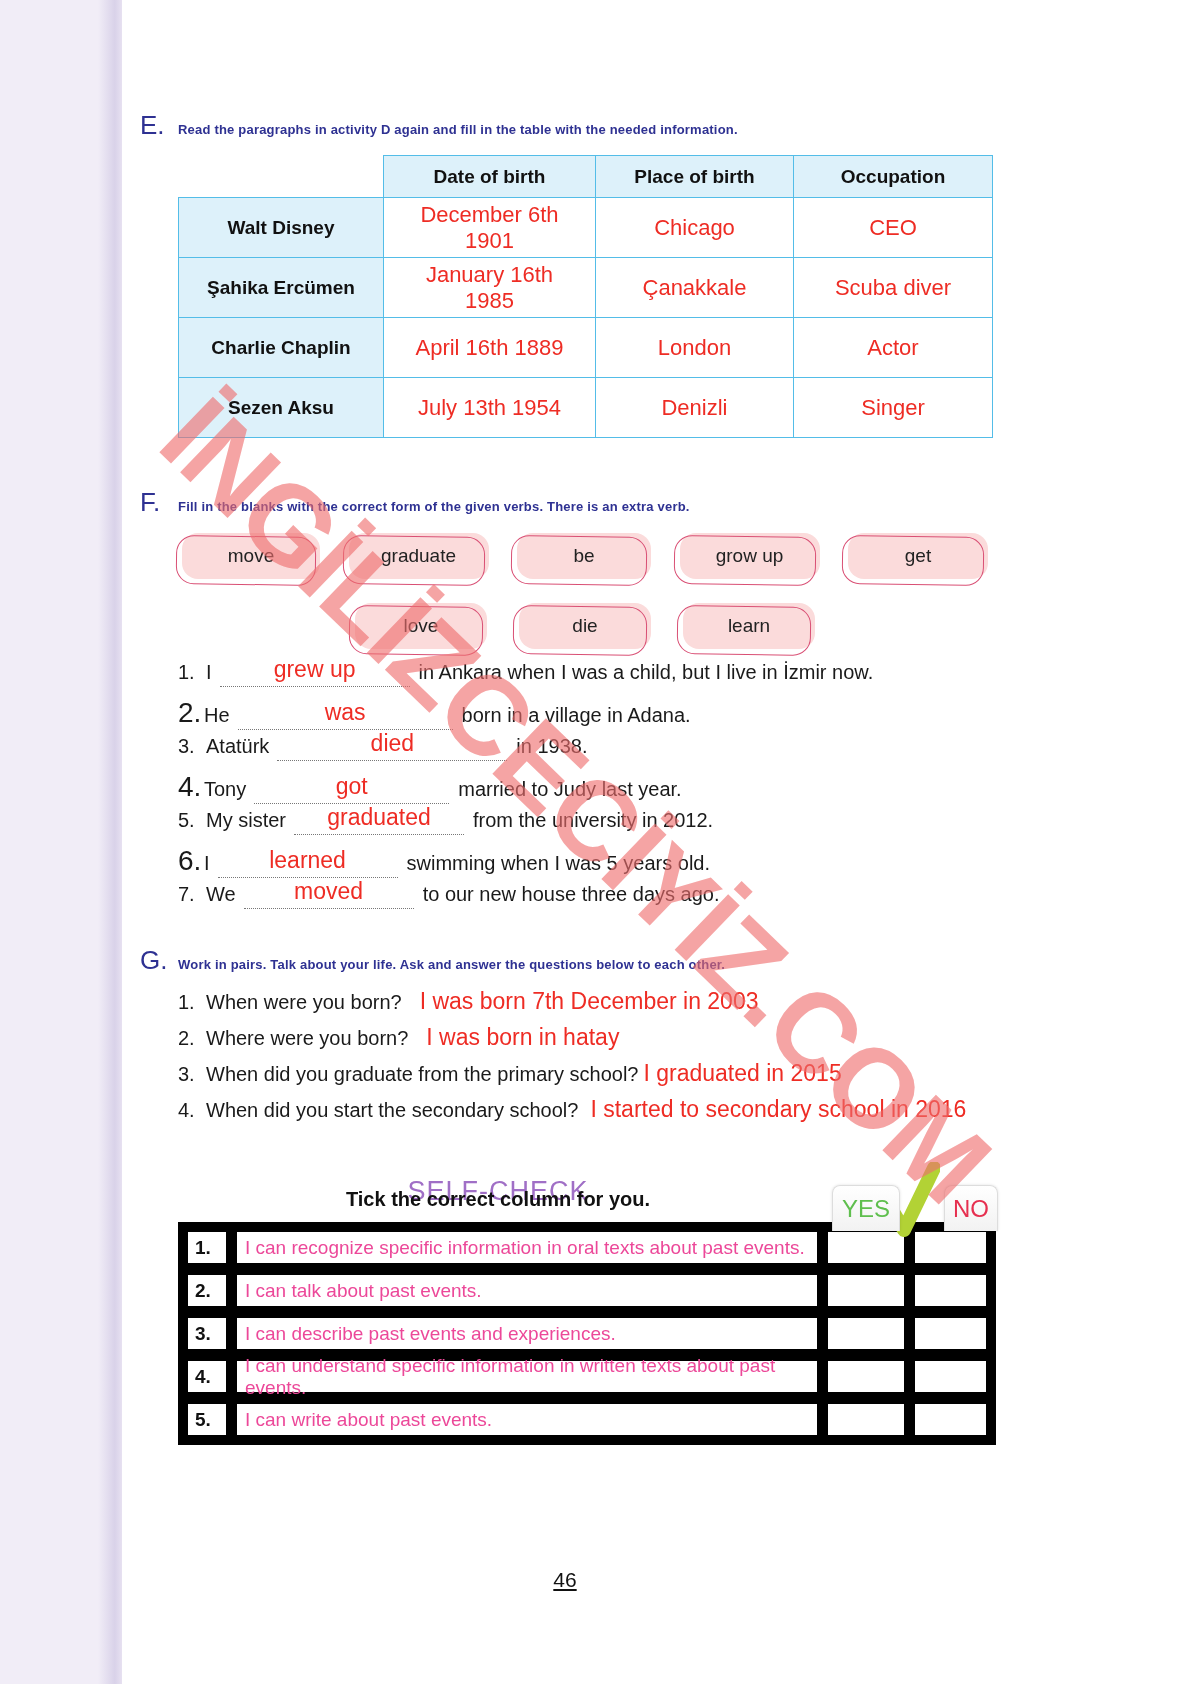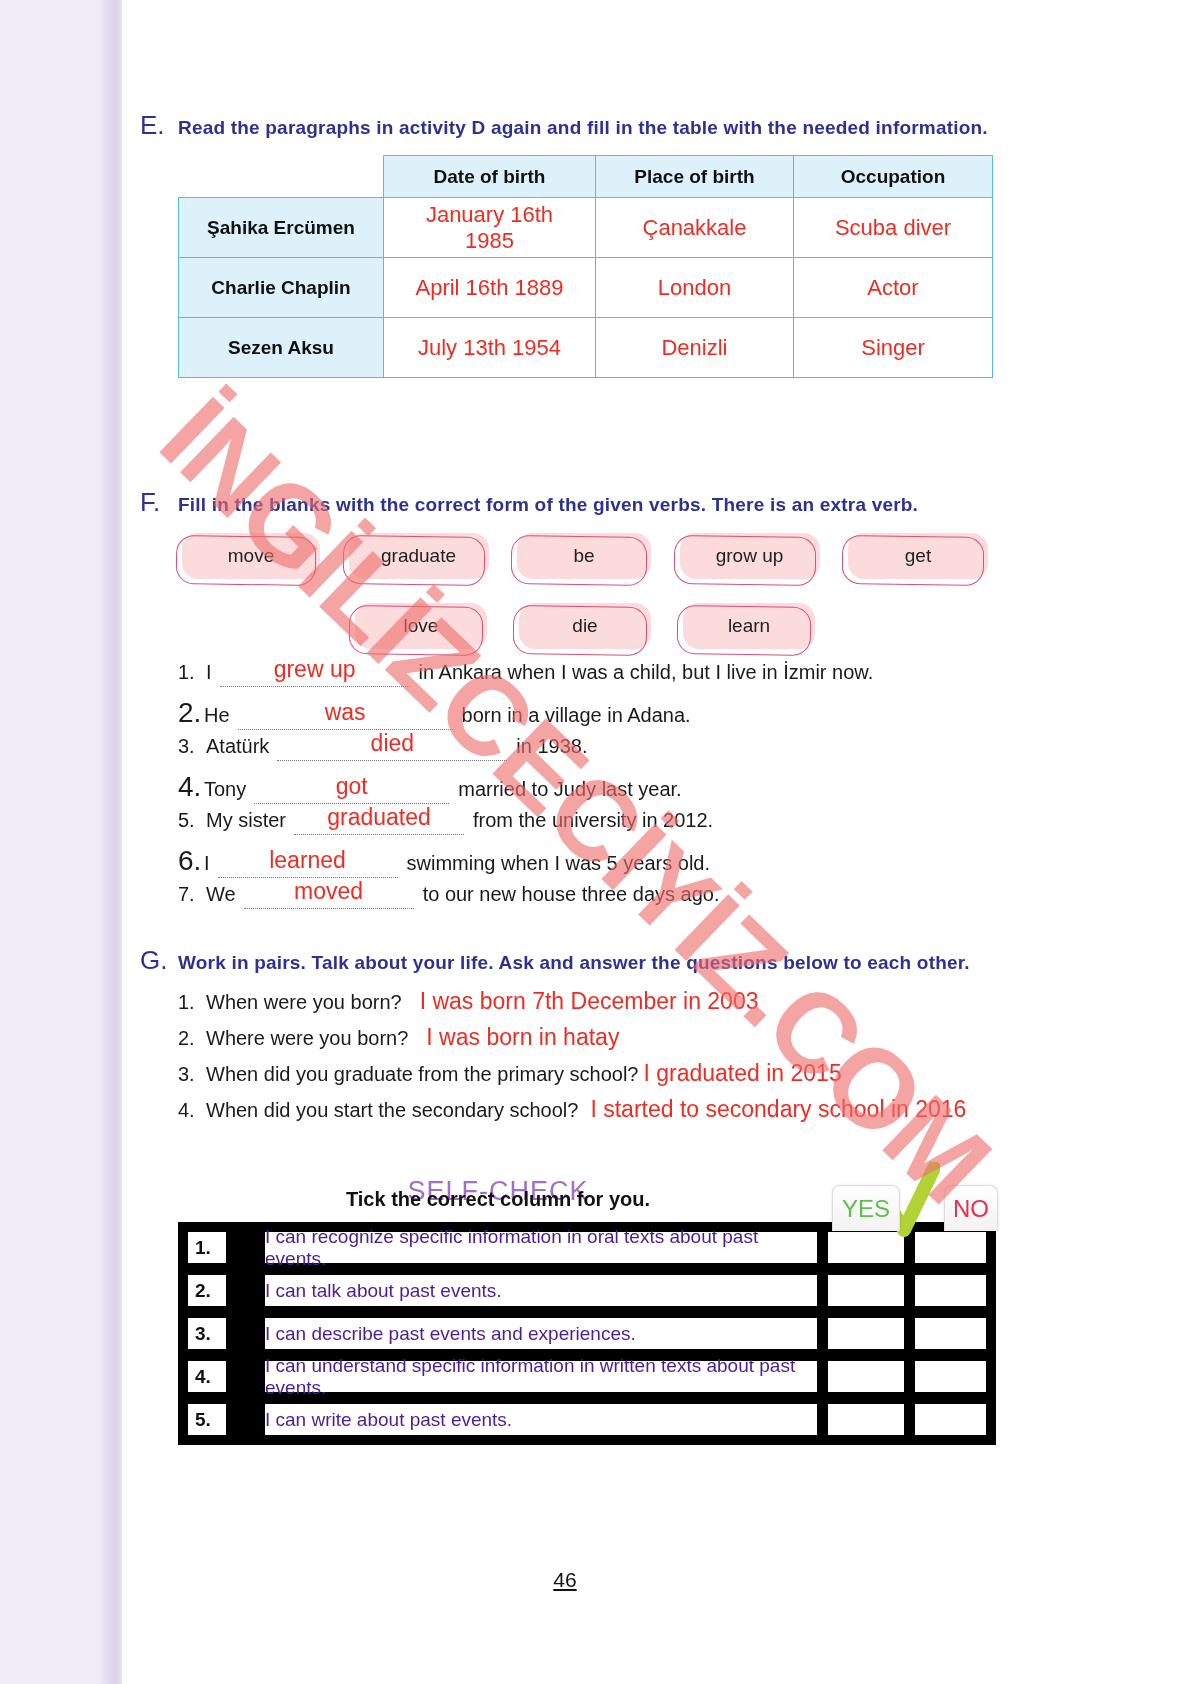--- a/index.html
+++ b/index.html
@@ -13,21 +13,21 @@
 
   
   .watermark{position:absolute;left:575px;top:800px;z-index:40;pointer-events:none;
     transform:translate(-50%,-50%) rotate(44deg);
     font-size:112px;font-weight:bold;letter-spacing:-2px;white-space:nowrap;
     color:#ef6e6e;opacity:.62;}
 
   
   .sec-head{position:absolute;display:flex;align-items:baseline;color:#2e3192;}
   .sec-letter{font-size:26px;font-weight:500;width:38px;}
-  .sec-instr{font-size:19px;font-weight:600;letter-spacing:.2px;}
+  .sec-instr{font-size:13px;font-weight:600;letter-spacing:.2px;}
 
   
   table.e-table{position:absolute;left:178px;top:155px;border-collapse:collapse;table-layout:fixed;}
   table.e-table td,table.e-table th{border:1.6px solid #53bde8;padding:0 20px;text-align:center;vertical-align:middle;}
   table.e-table .ghost{border:none;background:transparent;}
   table.e-table th{background:#ddf1fa;color:#111;font-size:19px;font-weight:bold;height:42px;}
   table.e-table td.name{background:#ddf1fa;color:#111;font-size:19px;font-weight:bold;}
   table.e-table td.ans{background:#fff;color:#ee2c24;font-size:22px;}
   table.e-table tr{height:60px;}
   col.c-name{width:205px;} col.c-date{width:212px;} col.c-place{width:198px;} col.c-occ{width:199px;}
@@ -64,21 +64,21 @@
     display:flex;align-items:center;justify-content:center;font-size:24px;
     box-shadow:0 0 3px rgba(0,0,0,.12);}
   .tab-yes{left:832px;width:68px;color:#5fbf4e;}
   .tab-no{left:944px;width:54px;color:#e63050;}
   .check-icon{position:absolute;left:878px;top:1162px;z-index:25;}
   .sc-table{position:absolute;left:178px;top:1222px;width:818px;background:#000;
     display:grid;grid-template-columns:38px 580px 76px 71px;
     grid-auto-rows:31px;gap:12px 11px;padding:10px;z-index:20;}
   .sc-cell{background:#fff;display:flex;align-items:center;}
   .sc-num{font-weight:bold;font-size:19px;padding-left:7px;color:#111;}
-  .sc-text{font-size:19px;color:#4c1d95;margin-left:28px;}
+  .sc-text{font-size:19px;color:#ec4899;padding-left:8px;}
 
   .page-num{position:absolute;left:140px;top:1568px;width:850px;text-align:center;
     font-size:21px;color:#111;text-decoration:underline;}
 </style>
 </head>
 <body>
 
 <div id="page">
   <div class="strip-light"></div>
   <div class="strip-dark"></div>
@@ -96,20 +96,26 @@
         <col class="c-occ">
       </colgroup>
     <tbody>
         <tr style="height:42px;">
       <td class="ghost"></td>
       <th>Date of birth</th>
       <th>Place of birth</th>
       <th>Occupation</th>
     </tr>
     <tr>
+      <td class="name">Walt Disney</td>
+      <td class="ans">December 6th 1901</td>
+      <td class="ans">Chicago</td>
+      <td class="ans">CEO</td>
+    </tr>
+    <tr>
       <td class="name">Şahika Ercümen</td>
       <td class="ans">January 16th 1985</td>
       <td class="ans">Çanakkale</td>
       <td class="ans">Scuba diver</td>
     </tr>
     <tr>
       <td class="name">Charlie Chaplin</td>
       <td class="ans">April 16th  1889</td>
       <td class="ans">London</td>
       <td class="ans">Actor</td>

